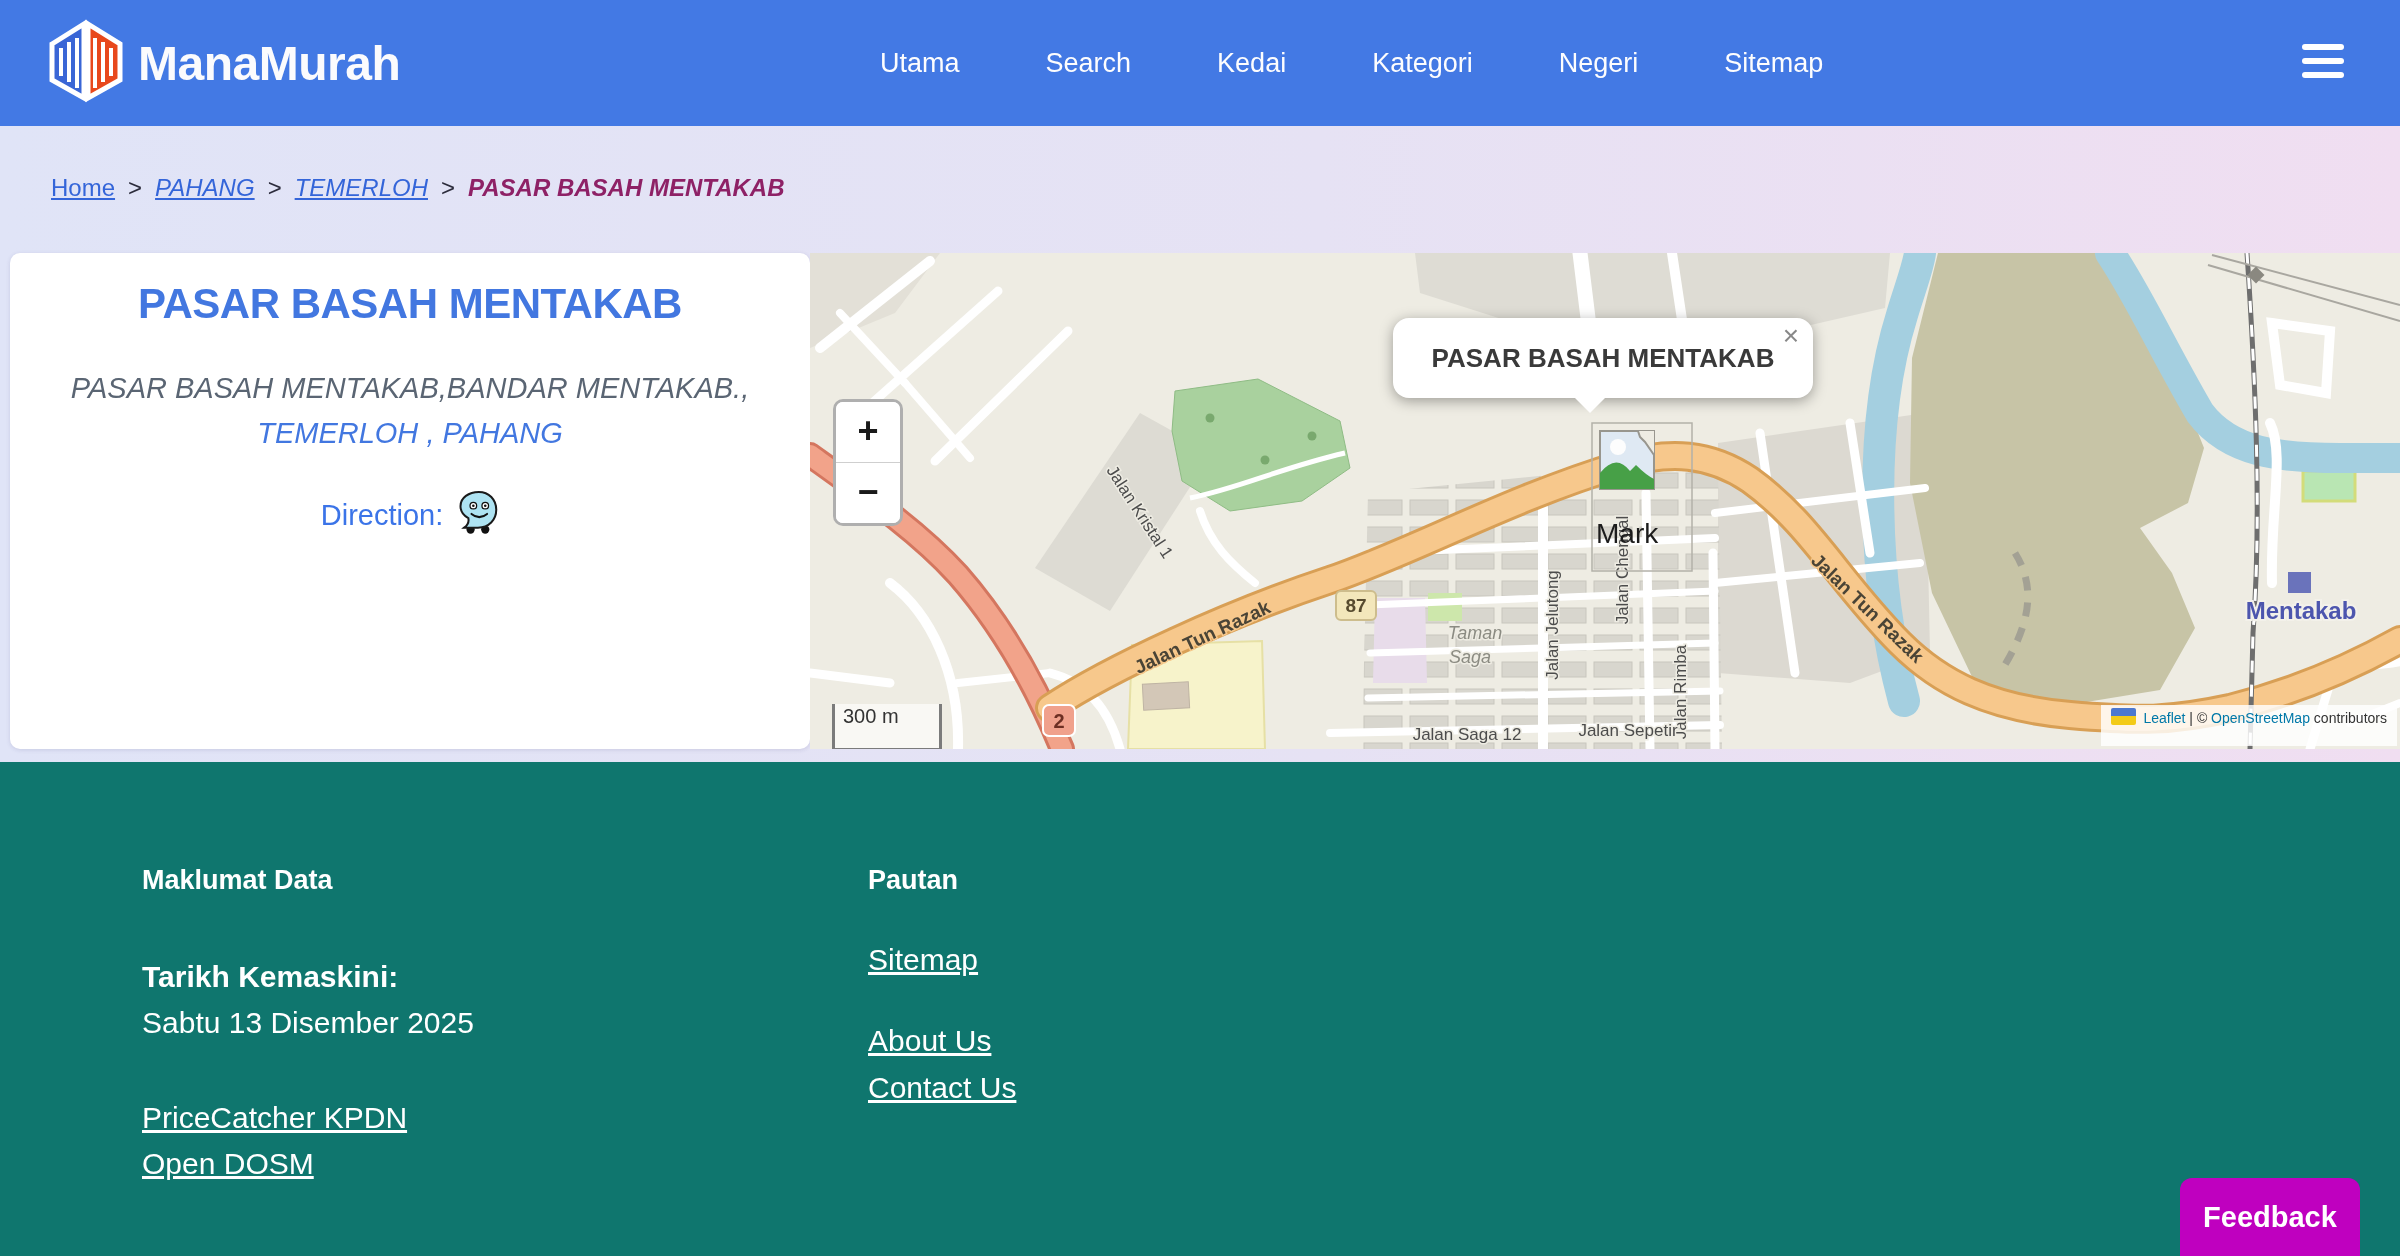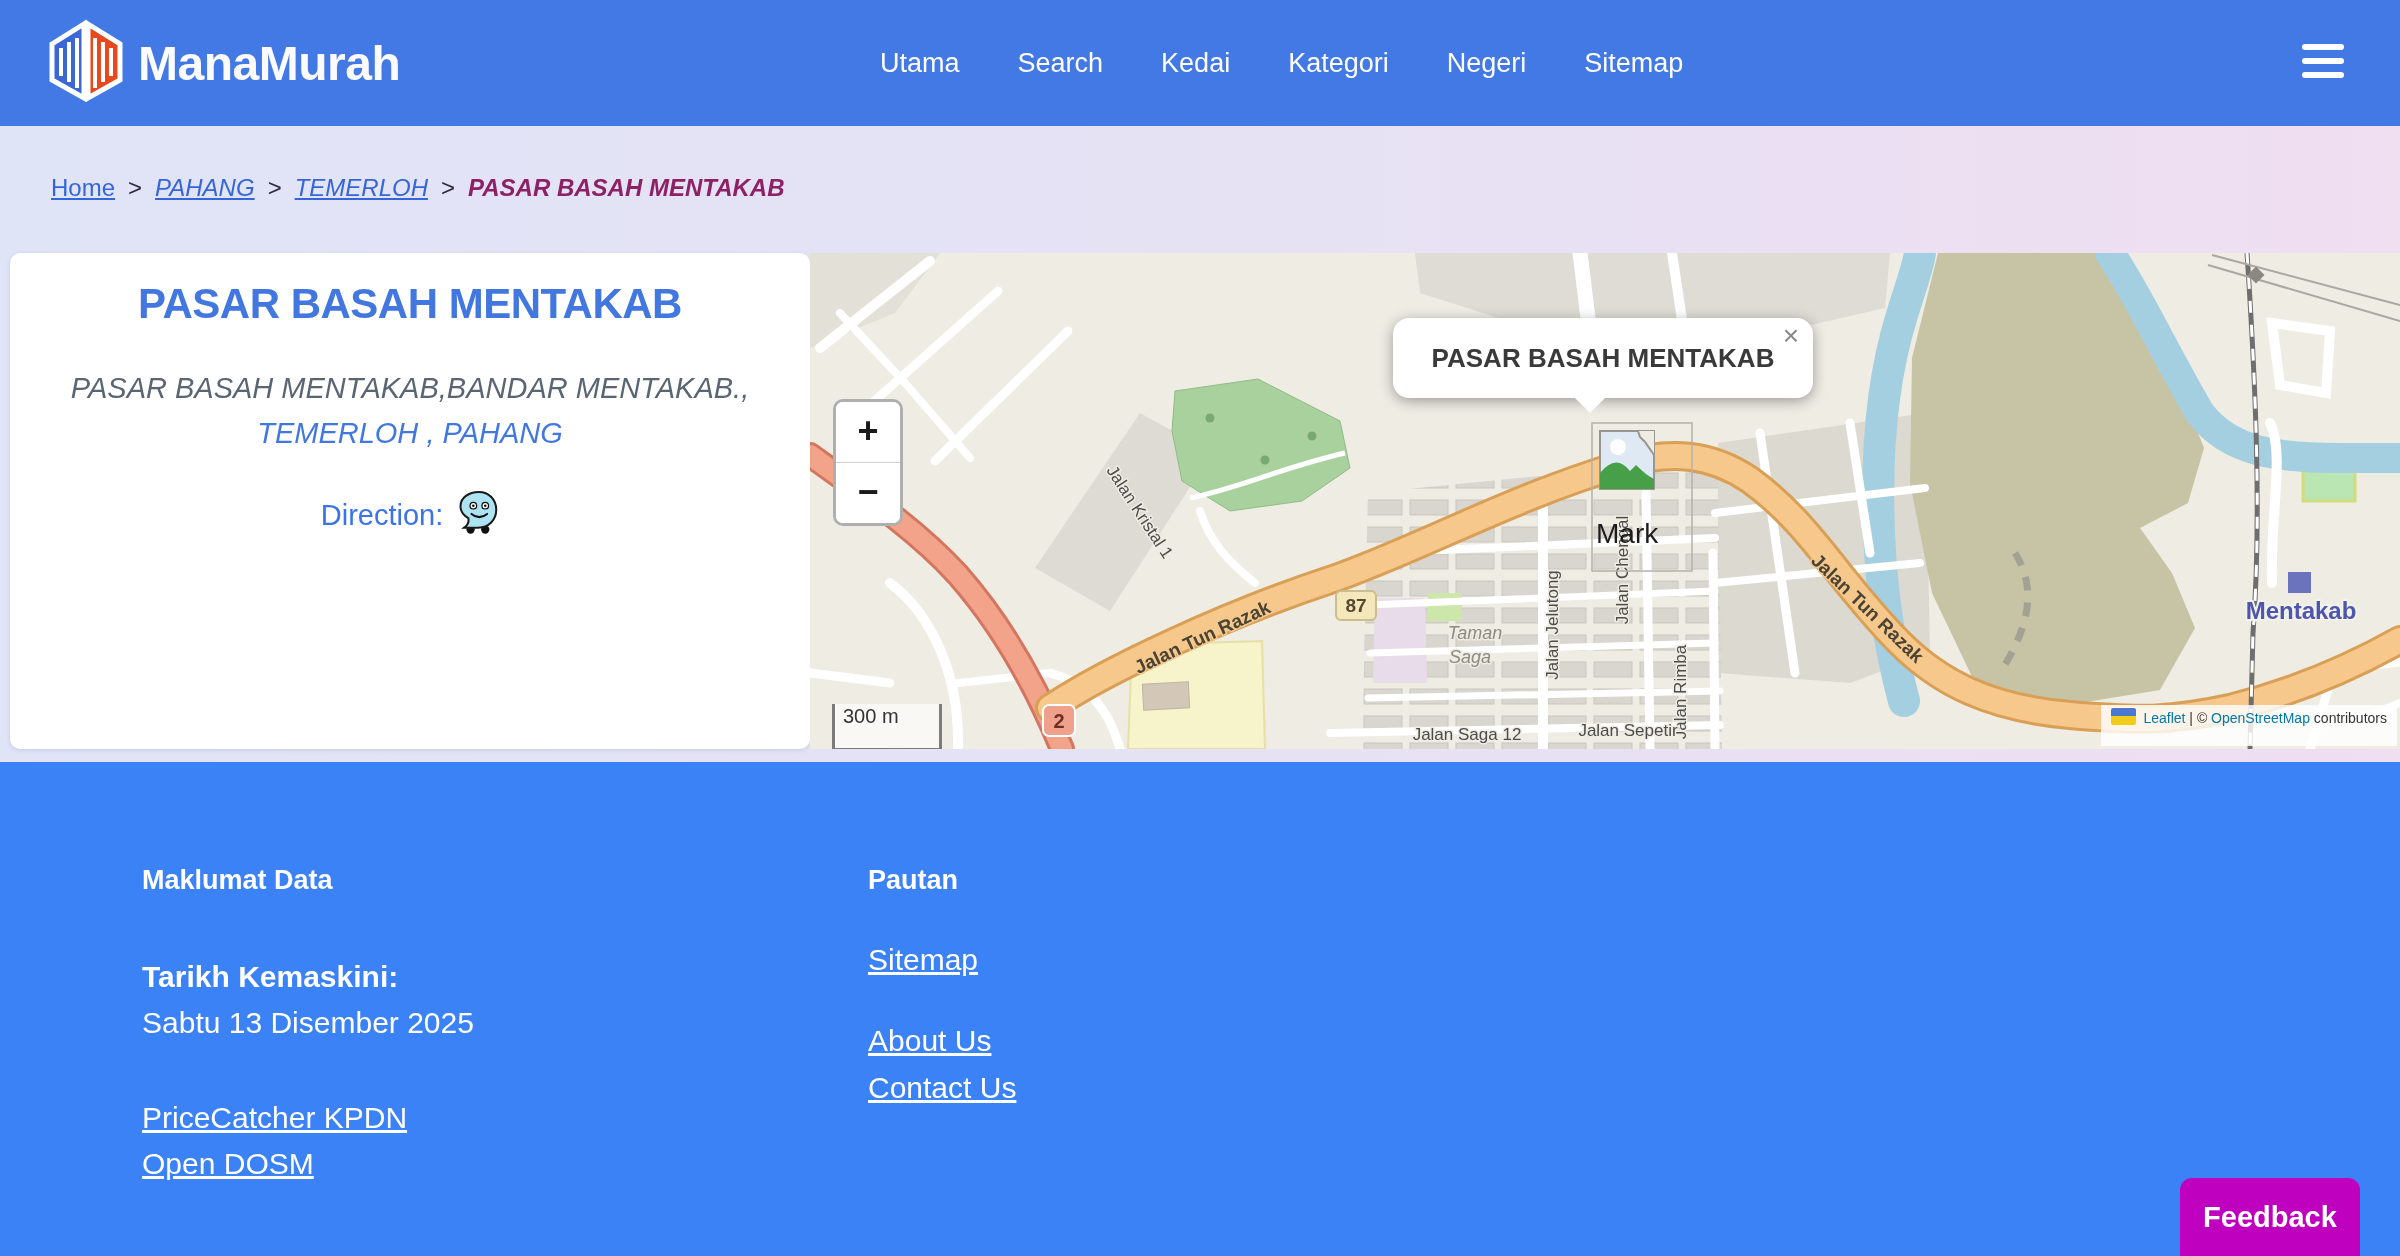--- a/index.html
+++ b/index.html
@@ -3,21 +3,21 @@
 <meta charset="utf-8">
 <style>
   html,body{margin:0;padding:0;background:#fff;}
   #app{position:relative;width:2400px;height:1256px;overflow:hidden;
        font-family:"Liberation Sans",sans-serif;}
 
   
   #header{position:absolute;left:0;top:0;width:2400px;height:126px;background:#4379e4;}
   .logo-wrap{position:absolute;left:48px;top:14px;display:flex;align-items:center;gap:14px;}
   .brand{color:#fbfbfd;font-size:48px;font-weight:800;letter-spacing:-0.5px;}
-  .nav{position:absolute;left:880px;top:0;height:126px;display:flex;align-items:center;gap:58px;}
+  .nav{position:absolute;left:880px;top:0;height:126px;display:flex;align-items:center;gap:86px;}
   .nav a{color:#fdfdfe;font-size:27px;font-weight:500;text-decoration:none;cursor:pointer;}
   .hamburger{position:absolute;left:2302px;top:44px;width:42px;height:38px;cursor:pointer;}
   .hamburger span{display:block;width:42px;height:6px;background:#fff;border-radius:3px;margin-bottom:8px;}
 
   
   #content{position:absolute;left:0;top:126px;width:2400px;height:636px;
            background:linear-gradient(90deg,#e0e4f7 0%,#e6e2f4 55%,#f0def1 100%);}
   #breadcrumb{position:absolute;left:51px;top:48px;font-size:24px;display:flex;align-items:center;gap:13px;color:#2c2c3c;}
   #breadcrumb a{color:#3465d9;cursor:pointer;}
   #breadcrumb .it{font-style:italic;}
@@ -56,21 +56,21 @@
   .scalebar{position:absolute;left:22px;top:451px;width:110px;height:47px;box-sizing:border-box;
             border:3px solid #7b7b7b;border-top:none;background:rgba(255,255,255,.62);
             font-size:20px;color:#333;padding:1px 8px;z-index:30;}
   .attrib{position:absolute;right:3px;bottom:3px;background:rgba(255,255,255,.82);padding:3px 10px 20px;
           font-size:14px;color:#333;z-index:30;white-space:nowrap;}
   .attrib a{color:#0078A8;text-decoration:none;cursor:pointer;}
   .flag{display:inline-block;width:25px;height:17px;border-radius:2px;margin-right:7px;vertical-align:-2px;
         background:linear-gradient(#4c78cf 50%,#f3cb19 50%);}
 
   
-  #footer{position:absolute;left:0;top:762px;width:2400px;height:494px;background:#3b82f6;color:#fff;}
+  #footer{position:absolute;left:0;top:762px;width:2400px;height:494px;background:#0f766e;color:#fff;}
   #footer h3{font-size:27px;margin:0;font-weight:bold;}
   .fcol1{position:absolute;left:142px;top:98px;font-size:30px;line-height:1.55;}
   .fcol2{position:absolute;left:868px;top:98px;font-size:30px;line-height:1.55;}
   #footer a{color:#fff;cursor:pointer;}
   .fb{font-weight:bold;}
 
   #feedback{position:absolute;left:2180px;top:1178px;width:180px;height:78px;background:#bf00bf;
             border-radius:12px 12px 0 0;color:#fff;font-size:29px;font-weight:bold;border:none;
             display:flex;align-items:center;justify-content:center;cursor:pointer;z-index:50;}
 </style>

